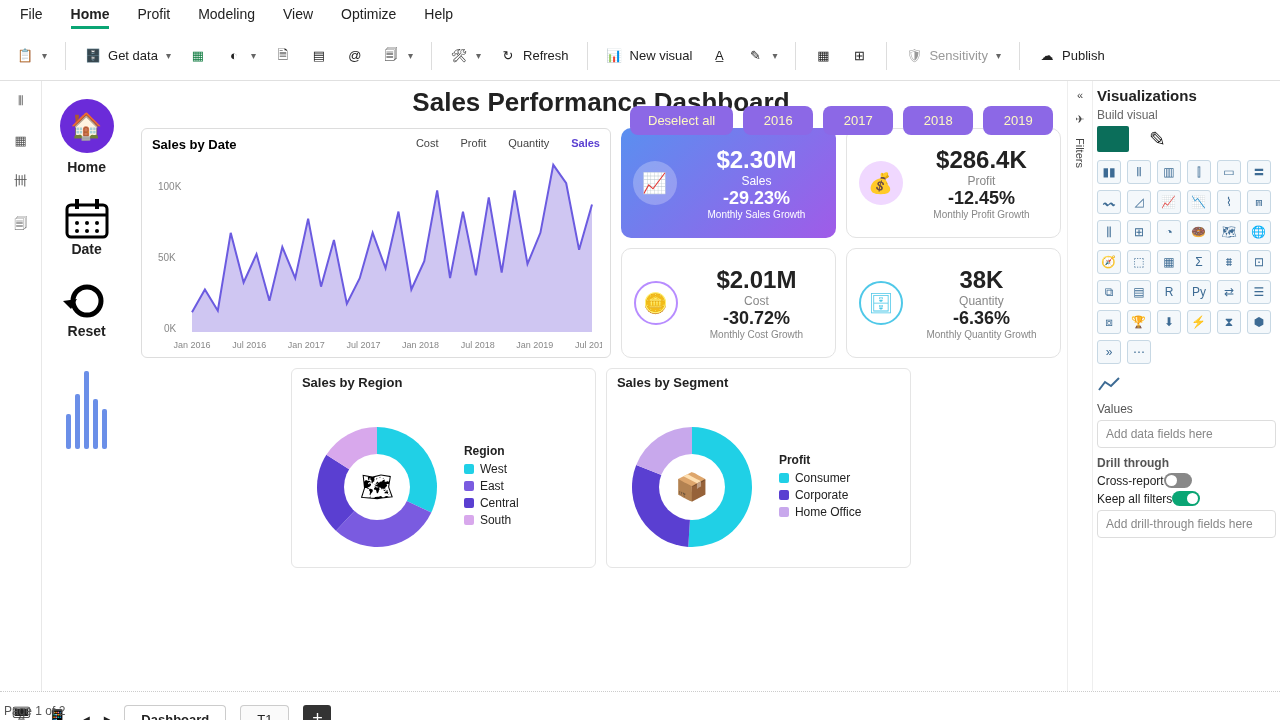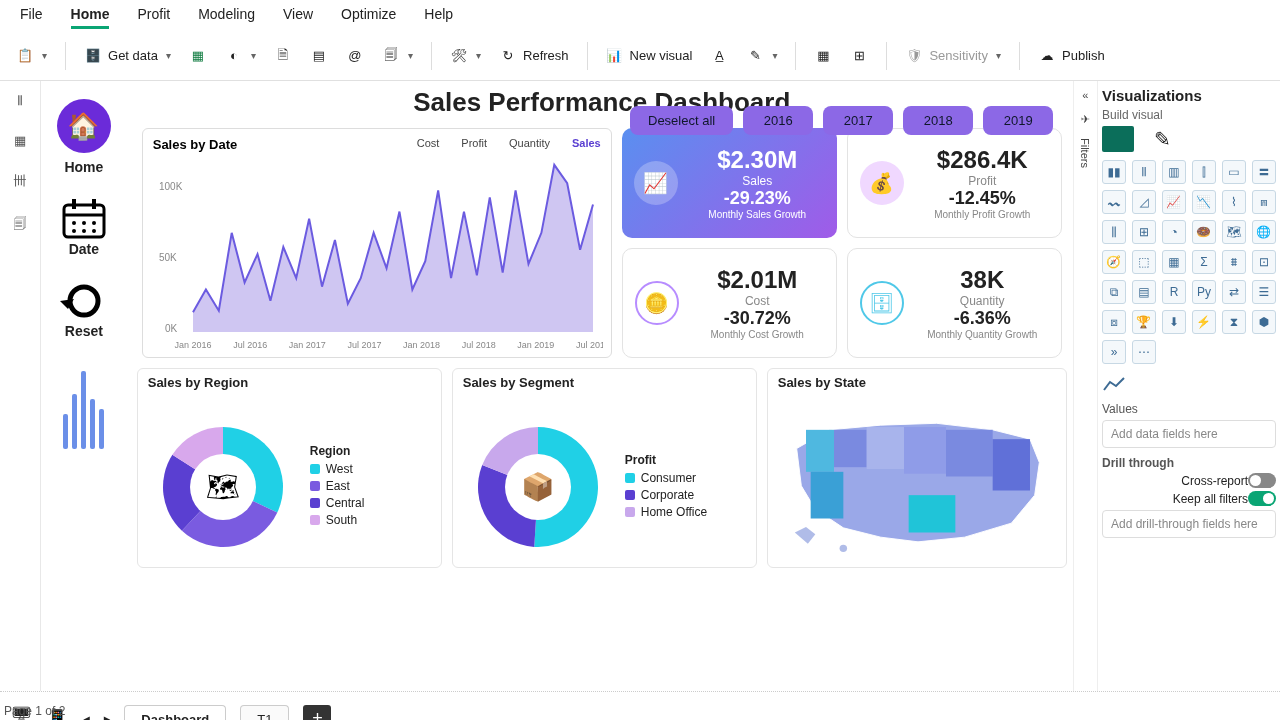--- a/index.html
+++ b/index.html
@@ -15,21 +15,21 @@
   .rbtn.muted { color: #999; }
   .main { display: flex; height: 610px; }
   .left-rail { width: 44px; border-right: 1px solid #e8e8e8; display:flex; flex-direction:column; align-items:center; gap:24px; padding-top:12px; color:#555; }
   .sidebar { width: 92px; display:flex; flex-direction:column; align-items:center; gap:22px; padding-top:18px; }
   .nav-item { text-align:center; cursor:pointer; font-weight:600; font-size:14px; }
   .nav-item .circ { width:54px; height:54px; border-radius:50%; display:flex; align-items:center; justify-content:center; margin:0 auto 6px; }
   .nav-home .circ { background:#6b2bd9; color:#fff; font-size:26px; }
   .canvas { flex:1; padding: 0 6px 0 0; display:flex; flex-direction:column;align-items:center; }
   .title { font-size:26px; font-weight:700; margin: 6px 0 10px 10px; }
   .pill-row { display:flex; gap:10px; position:absolute; left:630px; top:106px; }
-  .pill { background:#8c68e6; color:#0f172a; padding:7px 18px; border-radius:8px; font-size:13px; cursor:pointer; min-width:70px; text-align:center; }
+  .pill { background:#8c68e6; color:#fef9c3; padding:7px 18px; border-radius:8px; font-size:13px; cursor:pointer; min-width:70px; text-align:center; }
   .cards-top { display:flex; gap:10px; margin:0 0 8px 10px; }
   .linecard { border:1px solid #ddd; border-radius:6px; width:470px; height:230px; padding:8px 10px; }
   .linecard .lc-head { display:flex; justify-content:space-between; font-size:12px; color:#444; }
   .linecard .lc-head b { font-size:13px; color:#000;}
   .kpi-grid { display:grid; grid-template-columns: 215px 215px; grid-template-rows: 110px 110px; gap:10px; }
   .kpi { border:1px solid #e3e3e3; border-radius:10px; display:flex; align-items:center; padding:8px 12px; gap:12px; }
   .kpi.primary { background: linear-gradient(135deg,#5a8ff0,#a05be8); color:#fff; border:none; }
   .kpi .kicon { width:44px; height:44px; border-radius:50%; display:flex; align-items:center; justify-content:center; font-size:20px; }
   .kpi .ktxt { text-align:center; flex:1; }
   .kpi .kval { font-size:24px; font-weight:700; }
@@ -45,21 +45,21 @@
   .legend .lh { font-weight:700; margin-bottom:4px; }
   .legend .li { display:flex; align-items:center; gap:6px; margin-bottom:3px; }
   .legend .sw { width:10px; height:10px; border-radius:2px; }
   .map-panel { width:300px; height:200px; }
   .filters-rail { width:26px; border-left:1px solid #eee; display:flex; flex-direction:column; align-items:center; gap:12px; padding-top:8px; font-size:11px; color:#444; }
   .vis-pane { width:195px; border-left:1px solid #eee; padding:6px 4px; font-size:12px; }
   .vis-pane .vtitle { font-size:15px; font-weight:700; margin-bottom:4px; }
   .viz-grid { display:grid; grid-template-columns: repeat(6, 24px); gap:6px; margin:8px 0 12px 0; }
   .viz-grid .vi { width:24px; height:24px; border:1px solid #c7d8e4; border-radius:3px; display:flex; align-items:center; justify-content:center; font-size:12px; color:#3d6b94; cursor:pointer; background:#f4f8fb; }
   .field-box { border:1px solid #ddd; border-radius:4px; padding:6px 8px; color:#888; margin:4px 0 8px; }
-  .toggle-row { display:flex; justify-content:flex-end; align-items:center; margin:3px 0; }
+  .toggle-row { display:flex; justify-content:flex-start; align-items:center; margin:3px 0; }
   .toggle { width:28px; height:15px; border-radius:8px; background:#888; position:relative; }
   .toggle.on { background:#0aa574; }
   .toggle .knob { width:11px; height:11px; background:#fff; border-radius:50%; position:absolute; top:2px; left:2px; }
   .toggle.on .knob { left:15px; }
   .status-bar { border-top:1px dotted #ccc; height:54px; display:flex; align-items:center; padding:0 10px; gap:14px; }
   .tab { border:1px solid #ccc; border-bottom:none; padding:6px 16px; border-radius:4px 4px 0 0; background:#fafafa; font-size:13px; cursor:pointer; }
   .tab.active { background:#fff; font-weight:600; }
   .add-tab { background:#333; color:#fff; width:28px; height:28px; display:flex; align-items:center; justify-content:center; font-size:18px; border-radius:3px; cursor:pointer; }
   .page-info { position:absolute; left:4px; bottom:2px; font-size:12px; color:#555; }
   svg { display:block; }
@@ -333,37 +333,20 @@
                 </div>
                 <div class="li">
                   <span class="sw" style="background:#c8a8ec"></span>
                   <span>Home Office</span>
                 </div>
               </div>
           </div>
         </div>
       </div>
 
-      <div class="panel map-panel">
-        <div class="ptitle">Sales by State</div>
-        <svg viewBox="0 0 300 170" width="280" height="165">
-
-          <path d="M20,55 L55,35 L110,30 L170,28 L230,35 L270,45 L280,70 L275,105 L250,135 L200,150 L150,155 L110,150 L70,140 L40,120 L25,95 Z" fill="#9aa8e8" stroke="#fff" stroke-width="1"></path>
-          <rect x="30" y="35" width="30" height="45" fill="#4fb8e0"></rect>
-          <rect x="60" y="35" width="35" height="40" fill="#7a8ae0"></rect>
-          <rect x="95" y="32" width="40" height="45" fill="#a8b4ec"></rect>
-          <rect x="135" y="32" width="45" height="50" fill="#8f9ce8"></rect>
-          <rect x="180" y="35" width="50" height="50" fill="#7a8ae0"></rect>
-          <rect x="35" y="80" width="35" height="50" fill="#3aa0d6"></rect>
-          <rect x="140" y="105" width="50" height="40" fill="#20c4d8"></rect>
-          <rect x="230" y="45" width="40" height="55" fill="#6070d8"></rect>
-          <path d="M18,145 l12,-6 l10,8 l-8,10 z" fill="#b0bce8"></path>
-          <circle cx="70" cy="162" r="4" fill="#b0bce8"></circle>
-        </svg>
-      </div>
     </div>
   </div>
 
   <div class="filters-rail">
     <span>«</span>
     <span>✈</span>
     <span style="writing-mode:vertical-rl">Filters</span>
   </div>
 
   <div class="vis-pane">

